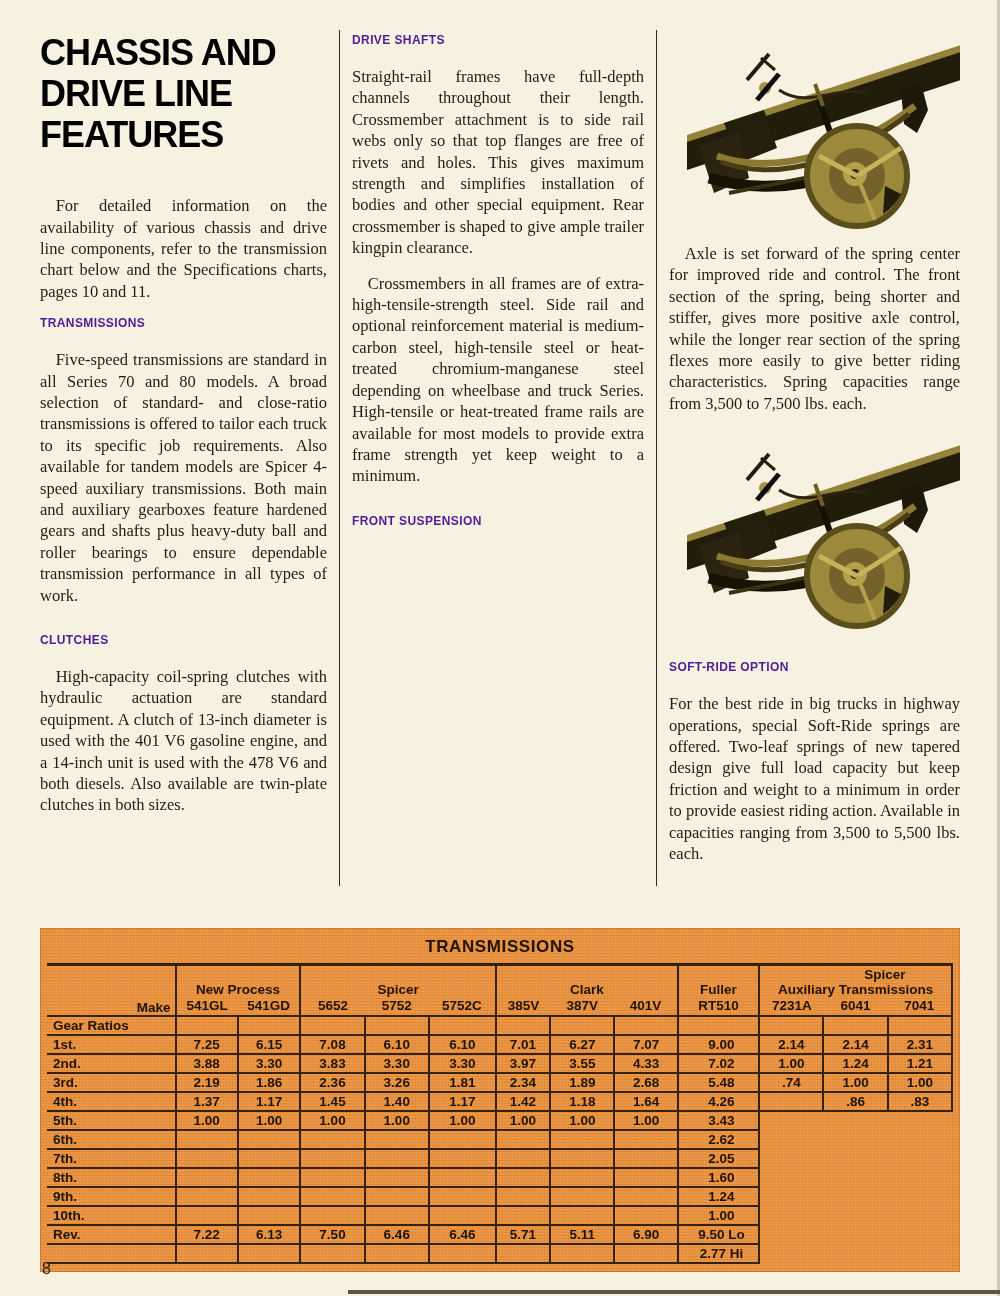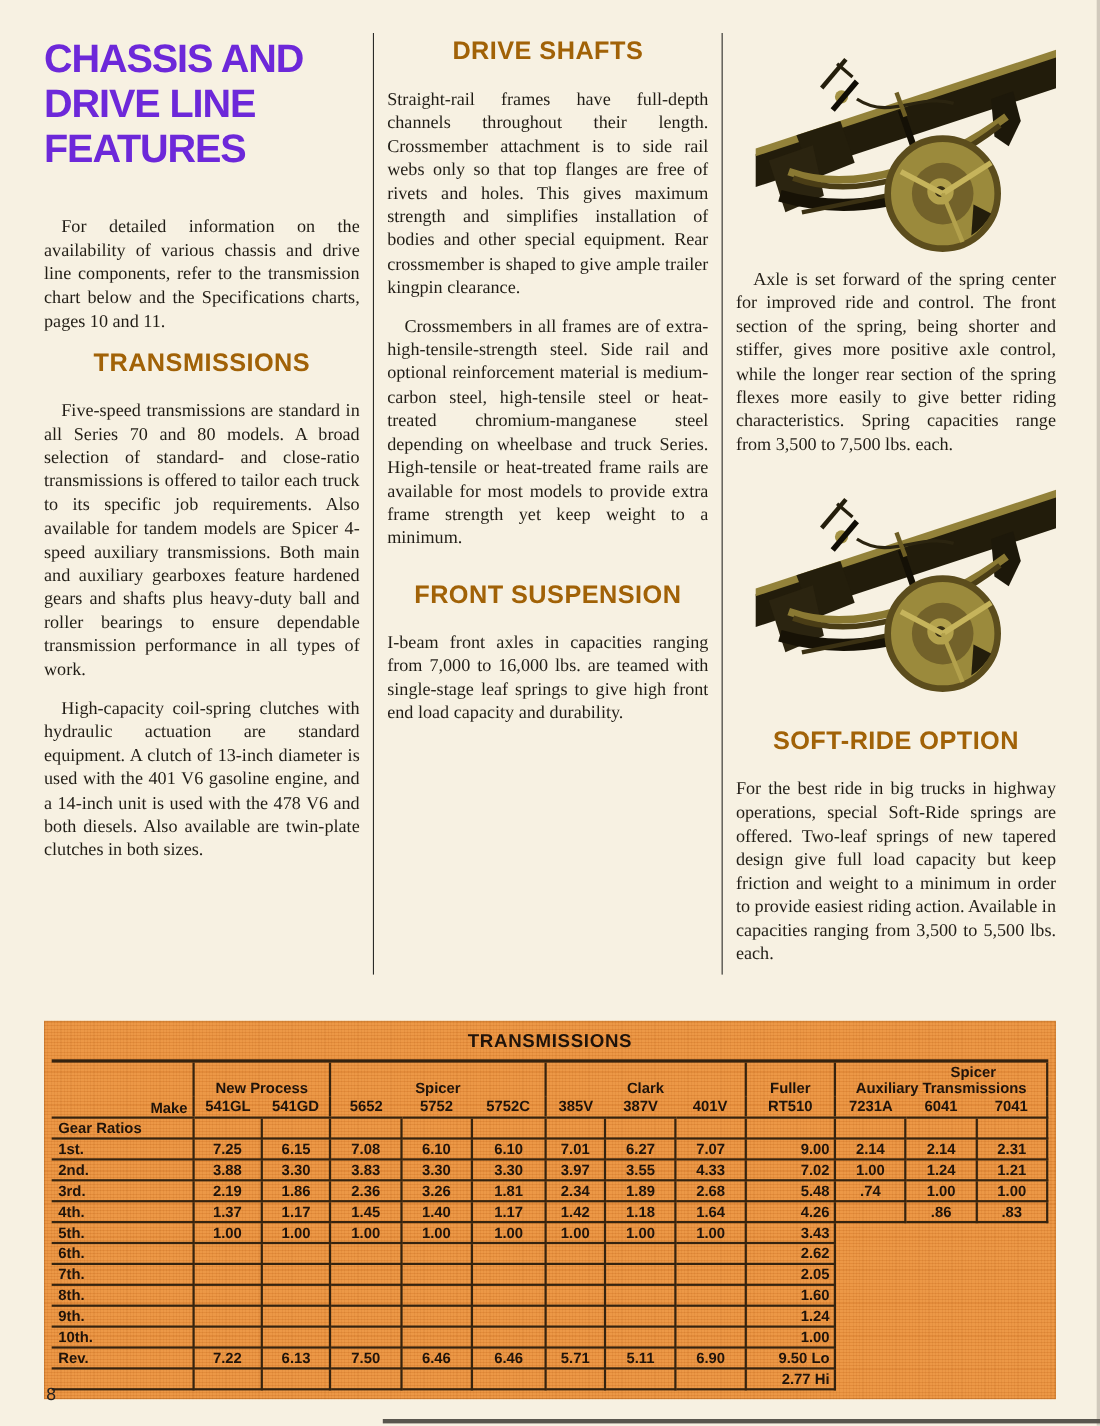--- a/index.html
+++ b/index.html
@@ -25,26 +25,26 @@
   .col{overflow:hidden;}
   .col1{width:287px;flex:0 0 287px;}
   .col2{width:292px;flex:0 0 292px;}
   .col3{flex:1;}
   .vrule{width:1px;background:var(--rule);height:856px;margin:4px 12px 0 12px;flex:0 0 1px;}
 
   h1.page-title{
     font-family:"Liberation Sans", sans-serif;
     font-weight:bold;font-size:36px;line-height:1.14;
     letter-spacing:-1px;margin:6px 0 40px 0;
-    white-space:pre-line;color:#6d28d9;
+    white-space:pre-line;color:#000000;
   }
   h2.sec{
     font-family:"Liberation Sans", sans-serif;
-    font-weight:bold;font-size:23px;letter-spacing:.4px;
-    text-align:center;margin:27px 0 19px 0;color:#a16207;
+    font-weight:bold;font-size:12px;letter-spacing:.4px;
+    text-align:left;margin:27px 0 19px 0;color:#4c1d95;
   }
   .col section:first-child h2.sec{margin-top:7px;}
   p.body{
     font-size:16.5px;line-height:21.4px;text-align:justify;
     margin:0 0 14px 0;
   }
   p.body.indent{text-indent:.95em;}
 
   
   .photo-fig{margin:0 0 10px 0;text-align:center;}
@@ -73,21 +73,21 @@
   tr.groups th{vertical-align:bottom;text-align:center;border-left:2px solid var(--tline);padding-bottom:0;}
   tr.groups th:last-child{border-right:2px solid var(--tline);}
   tr.groups th.make-cell{border-left:none;text-align:right;padding-left:6px;border-bottom:2px solid var(--tline);}
   tr.groups .gl{display:block;}
   tr.groups th.aux .gl.l0{padding-left:32%;}
   tr.models th{border-bottom:2px solid var(--tline);text-align:center;vertical-align:bottom;padding-bottom:2px;}
   tr.models th.gstart{border-left:2px solid var(--tline);}
   tr.models th:last-child{border-right:2px solid var(--tline);}
   tbody td{border:2px solid var(--tline);text-align:center;}
   tbody td.rlabel{border-left:none;text-align:left;padding-left:6px;}
-  tbody td.rt{text-align:right;padding-left:10px;}
+  tbody td.rt{text-align:center;padding-left:10px;}
   tbody td.open{border:none;}
 
   
   .page-number{
     position:absolute;left:42px;bottom:18px;
     font-family:"Liberation Sans", sans-serif;font-size:16px;color:#222;
   }
   .scan-edge{position:absolute;left:348px;right:0;bottom:2px;height:4px;background:#59564e;}
   .scan-edge-r{position:absolute;right:0;top:0;bottom:0;width:3px;background:rgba(90,85,75,.25);}
 </style>
@@ -134,39 +134,39 @@
       <h1 class="page-title">CHASSIS AND
 DRIVE LINE
 FEATURES</h1>
       <p class="body indent">For detailed information on the availability of various chassis and drive line components, refer to the transmission chart below and the Specifications charts, pages 10 and 11.</p>
       <div id="sections-left">
           <section>
             <h2 class="sec">TRANSMISSIONS</h2>
             <p class="body indent">Five-speed transmissions are standard in all Series 70 and 80 models. A broad selection of standard- and close-ratio transmissions is offered to tailor each truck to its specific job requirements. Also available for tandem models are Spicer 4-speed auxiliary transmissions. Both main and auxiliary gearboxes feature hardened gears and shafts plus heavy-duty ball and roller bearings to ensure dependable transmission performance in all types of work.</p>
           </section>
           <section>
+            <h2 class="sec">CLUTCHES</h2>
             <p class="body indent">High-capacity coil-spring clutches with hydraulic actuation are standard equipment. A clutch of 13-inch diameter is used with the 401 V6 gasoline engine, and a 14-inch unit is used with the 478 V6 and both diesels. Also available are twin-plate clutches in both sizes.</p>
           </section>
         </div>
     </section>
 
     <div class="vrule"></div>
 
     <section class="col col2">
       <div id="sections-middle">
           <section>
             <h2 class="sec">DRIVE SHAFTS</h2>
           </section>
           <section>
             <p class="body">Straight-rail frames have full-depth channels throughout their length. Crossmember attachment is to side rail webs only so that top flanges are free of rivets and holes. This gives maximum strength and simplifies installation of bodies and other special equipment. Rear crossmember is shaped to give ample trailer kingpin clearance.</p>
             <p class="body indent">Crossmembers in all frames are of extra-high-tensile-strength steel. Side rail and optional reinforcement material is medium-carbon steel, high-tensile steel or heat-treated chromium-manganese steel depending on wheelbase and truck Series. High-tensile or heat-treated frame rails are available for most models to provide extra frame strength yet keep weight to a minimum.</p>
           </section>
           <section>
             <h2 class="sec">FRONT SUSPENSION</h2>
-            <p class="body">I-beam front axles in capacities ranging from 7,000 to 16,000 lbs. are teamed with single-stage leaf springs to give high front end load capacity and durability.</p>
           </section>
         </div>
     </section>
 
     <div class="vrule"></div>
 
     <section class="col col3">
       <figure class="photo-fig first">
         <svg viewBox="0 0 300 205">
             <use href="#axle"></use>

